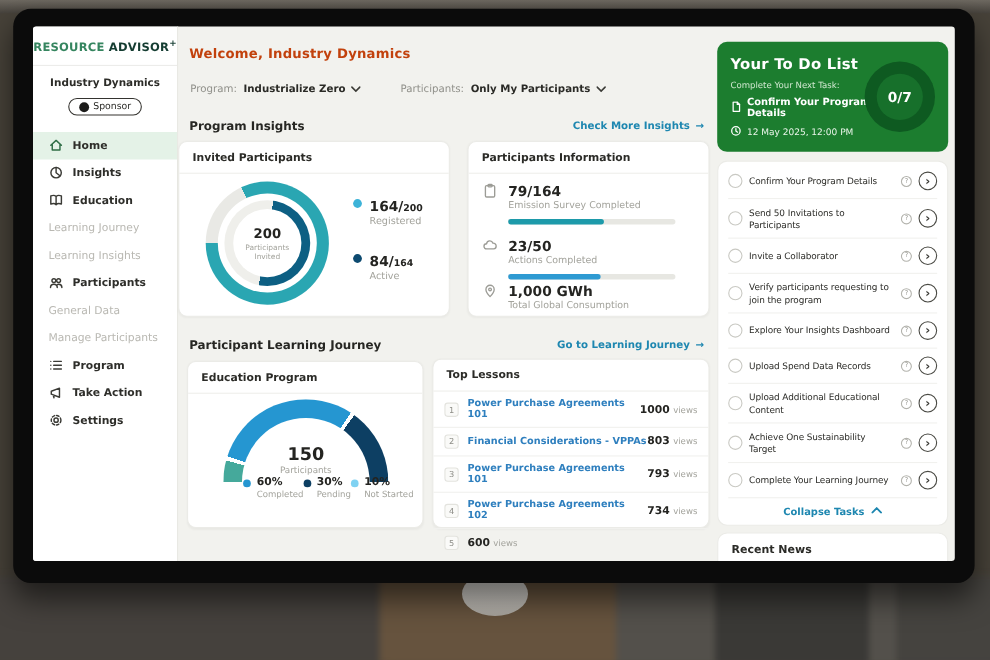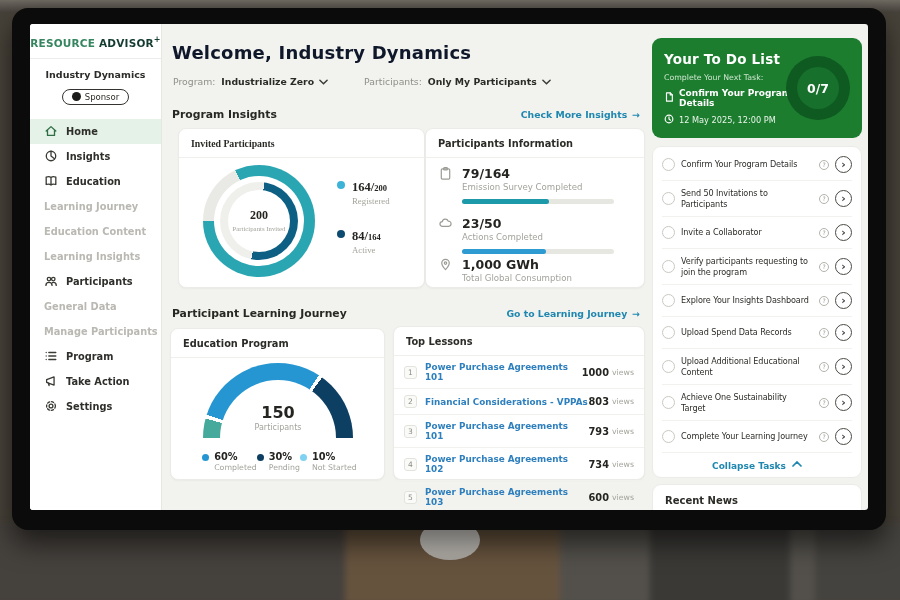--- a/index.html
+++ b/index.html
@@ -21,33 +21,33 @@
   .monitor { position:absolute; left:12px; top:8px; width:874px; height:522px; background:#0b0b0b; border-radius:16px; box-shadow:0 14px 26px rgba(0,0,0,.55); }
   .screen { position:absolute; left:18px; top:16px; width:838px; height:486px; background:#f2f2ee; border-radius:3px; overflow:hidden; }
 
   
   .sidebar { position:absolute; left:0; top:0; width:132px; height:100%; background:#fff; border-right:1px solid #e7e7e2; }
   .logo { text-align:center; padding-top:11px; font-size:10.5px; font-weight:bold; letter-spacing:.2px; border-bottom:1px solid #ececе8; padding-bottom:9px; border-bottom:1px solid #ececе8;}
   .logo .p1 { color:#35855f; } .logo .p2 { color:#143c31; } .logo .plus { color:#143c31; font-size:8px; vertical-align:super; }
   .logo-div { height:1px; background:#ececea; }
   .org { text-align:center; font-size:9.5px; font-weight:bold; color:#2c2c28; margin-top:10px; }
   .badge-wrap { text-align:center; margin-top:6px; }
-  .sponsor { display:inline-flex; align-items:flex-start; gap:4px; border:1px solid #34332f; border-radius:10px; padding:2px 9px; font-size:8.5px; color:#2c2c28; background:#fff; }
+  .sponsor { display:inline-flex; align-items:center; gap:4px; border:1px solid #34332f; border-radius:10px; padding:2px 9px; font-size:8.5px; color:#2c2c28; background:#fff; }
   .sponsor .dot { width:9px; height:9px; border-radius:50%; background:#1c1c1a; }
   .nav { margin-top:14px; }
   .nav-item { display:flex; align-items:center; gap:8px; height:25px; padding-left:14px; font-size:9.8px; font-weight:bold; color:#2e2e2a; cursor:pointer; }
   .nav-item.active { background:#e4f2e7; }
-  .nav-item.sub { font-weight:bold; color:#b9b8b2; }
+  .nav-item.sub { font-weight:normal; color:#b9b8b2; }
   .nav-icon { width:14px; height:14px; display:inline-flex; }
   .nav-icon svg { width:14px; height:14px; stroke:#3b3b36; fill:none; stroke-width:1.5; stroke-linecap:round; stroke-linejoin:round; }
   .nav-item.active .nav-icon svg { stroke:#2f6e46; }
 
   
   .main { position:absolute; left:132px; top:0; width:488px; height:100%; }
-  .welcome { position:absolute; left:10px; top:18px; font-size:18px; font-weight:bold; color:#0f172a; letter-spacing:.2px; }
+  .welcome { position:absolute; left:10px; top:18px; font-size:12px; font-weight:bold; color:#c2410c; letter-spacing:.2px; }
   .filters { position:absolute; left:11px; top:52px; display:flex; gap:36px; align-items:center; }
   .filter { display:flex; align-items:center; gap:6px; font-size:9.3px; }
   .f-label { color:#90908a; }
   .f-value { color:#2a2a26; font-weight:bold; display:flex; align-items:flex-end; gap:5px; cursor:pointer; }
   .chev svg { width:9px; height:6px; stroke:#3b3b36; fill:none; stroke-width:1.6; stroke-linecap:round; }
   .section-row { position:absolute; left:10px; right:10px; display:flex; justify-content:space-between; align-items:center; }
   .section-title { font-size:10.8px; font-weight:bold; color:#272723; }
   .tlink { font-size:9.3px; font-weight:bold; color:#1e87b0; cursor:pointer; display:flex; gap:5px; align-items:center; }
 
   .card { position:absolute; background:#fff; border:1px solid #ebebe7; border-radius:8px; box-shadow:0 1px 2px rgba(0,0,0,.04); }
@@ -76,21 +76,21 @@
   .st-track { width:152px; height:4.5px; border-radius:3px; background:#e7e7e2; margin-top:7px; position:relative; }
   .st-fill { position:absolute; left:0; top:0; height:100%; border-radius:3px; }
 
   
   .gauge-wrap { position:absolute; left:32px; top:34px; width:150px; height:78px; overflow:hidden; }
   .gauge { position:absolute; left:0; top:0; width:150px; height:150px; border-radius:50%; }
   .gauge-hole { position:absolute; left:17px; top:17px; width:116px; height:116px; border-radius:50%; background:#fff; }
   .g-center { position:absolute; left:0; top:0; width:150px; text-align:center; }
   .g-val { font-size:16px; font-weight:bold; color:#242421; margin-top:40px; }
   .g-lab { font-size:8px; color:#a3a39c; margin-top:1px; }
-  .ep-legend { position:absolute; left:12px; right:8px; top:122px; display:flex; justify-content:center; }
+  .ep-legend { position:absolute; left:12px; right:8px; top:104px; display:flex; justify-content:flex-end; }
   .ep-item { display:flex; gap:5px; }
   .ep-dot { width:7px; height:7px; border-radius:50%; margin-top:3px; }
   .ep-pct { font-size:9.8px; font-weight:bold; color:#242421; }
   .ep-lab { font-size:7.8px; color:#a3a39c; margin-top:1px; }
 
   
   .lesson { display:flex; align-items:center; padding:6px 10px 6px 10px; border-bottom:1px solid #f1f1ee; }
   .lesson:last-child { border-bottom:none; }
   .rank { width:13px; height:13px; border:1px solid #e3e3de; border-radius:3px; background:#fafaf8; color:#8d8d87; font-size:7.5px; display:flex; align-items:center; justify-content:center; margin-right:8px; }
   .l-title { font-size:8.8px; font-weight:bold; color:#2e7fbe; flex:1; cursor:pointer; }
@@ -175,23 +175,20 @@
               <svg viewBox="0 0 16 16">
                 <path d="M2.5 3.5C5 2.6 7 3.1 8 4.1c1-1 3-1.5 5.5-.6V12c-2.5-.9-4.5-.4-5.5.6-1-1-3-1.5-5.5-.6zM8 4.1v8.5"></path>
               </svg>
             </span>
         <span>Education</span>
       </div>
       <div class="nav-item sub">
             <span>Learning Journey</span>
           </div>
       <div class="nav-item sub">
-            <span>Education Content</span>
-          </div>
-      <div class="nav-item sub">
             <span>Learning Insights</span>
           </div>
       <div class="nav-item">
         <span class="nav-icon">
               <svg viewBox="0 0 16 16">
                 <circle cx="5.7" cy="5.8" r="2"></circle>
                 <circle cx="10.6" cy="5.8" r="2"></circle>
                 <path d="M2.2 13c0-2.2 1.6-3.4 3.5-3.4S9.2 10.8 9.2 13M9.6 9.8c.4-.1.8-.2 1.2-.2 1.9 0 3.2 1.2 3.2 3.4"></path>
               </svg>
             </span>
@@ -256,21 +253,21 @@
     </div>
 
     <div class="section-row" style="top:84px;">
       <span class="section-title">Program Insights</span>
       <span class="tlink">
         <span>Check More Insights</span>
         <span>→</span>
       </span>
     </div>
 
-    <div class="card" style="left:16px; top:104px; width:247px; height:160px;font-family:Liberation Serif, serif;">
+    <div class="card" style="left:0; top:104px; width:247px; height:160px;">
       <div class="card-h">Invited Participants</div>
       <div class="donut">
         <div class="d-ring d1" style="background: conic-gradient(from 335deg, rgb(42, 166, 178) 0%, rgb(42, 166, 178) 82%, rgb(233, 233, 229) 82%, rgb(233, 233, 229) 100%);"></div>
         <div class="d1h"></div>
         <div class="d-ring d2" style="background: conic-gradient(from 8deg, rgb(13, 95, 131) 0%, rgb(13, 95, 131) 51%, rgb(239, 239, 235) 51%, rgb(239, 239, 235) 100%);"></div>
         <div class="d2h"></div>
         <div class="d-center">
           <div class="d-val">200</div>
           <div class="d-lab">Participants Invited</div>
         </div>
@@ -397,21 +394,20 @@
           <span class="l-suffix">views</span>
         </div>
         <div class="lesson">
           <span class="rank">4</span>
           <span class="l-title">Power Purchase Agreements 102</span>
           <span class="l-views">734</span>
           <span class="l-suffix">views</span>
         </div>
         <div class="lesson">
           <span class="rank">5</span>
-          <span class="l-title">Power Purchase Agreements 103</span>
           <span class="l-views">600</span>
           <span class="l-suffix">views</span>
         </div>
       </div>
     </div>
   </div>
 
   <div class="rpanel">
     <div class="todo-head">
       <div class="td-title">Your To Do List</div>

